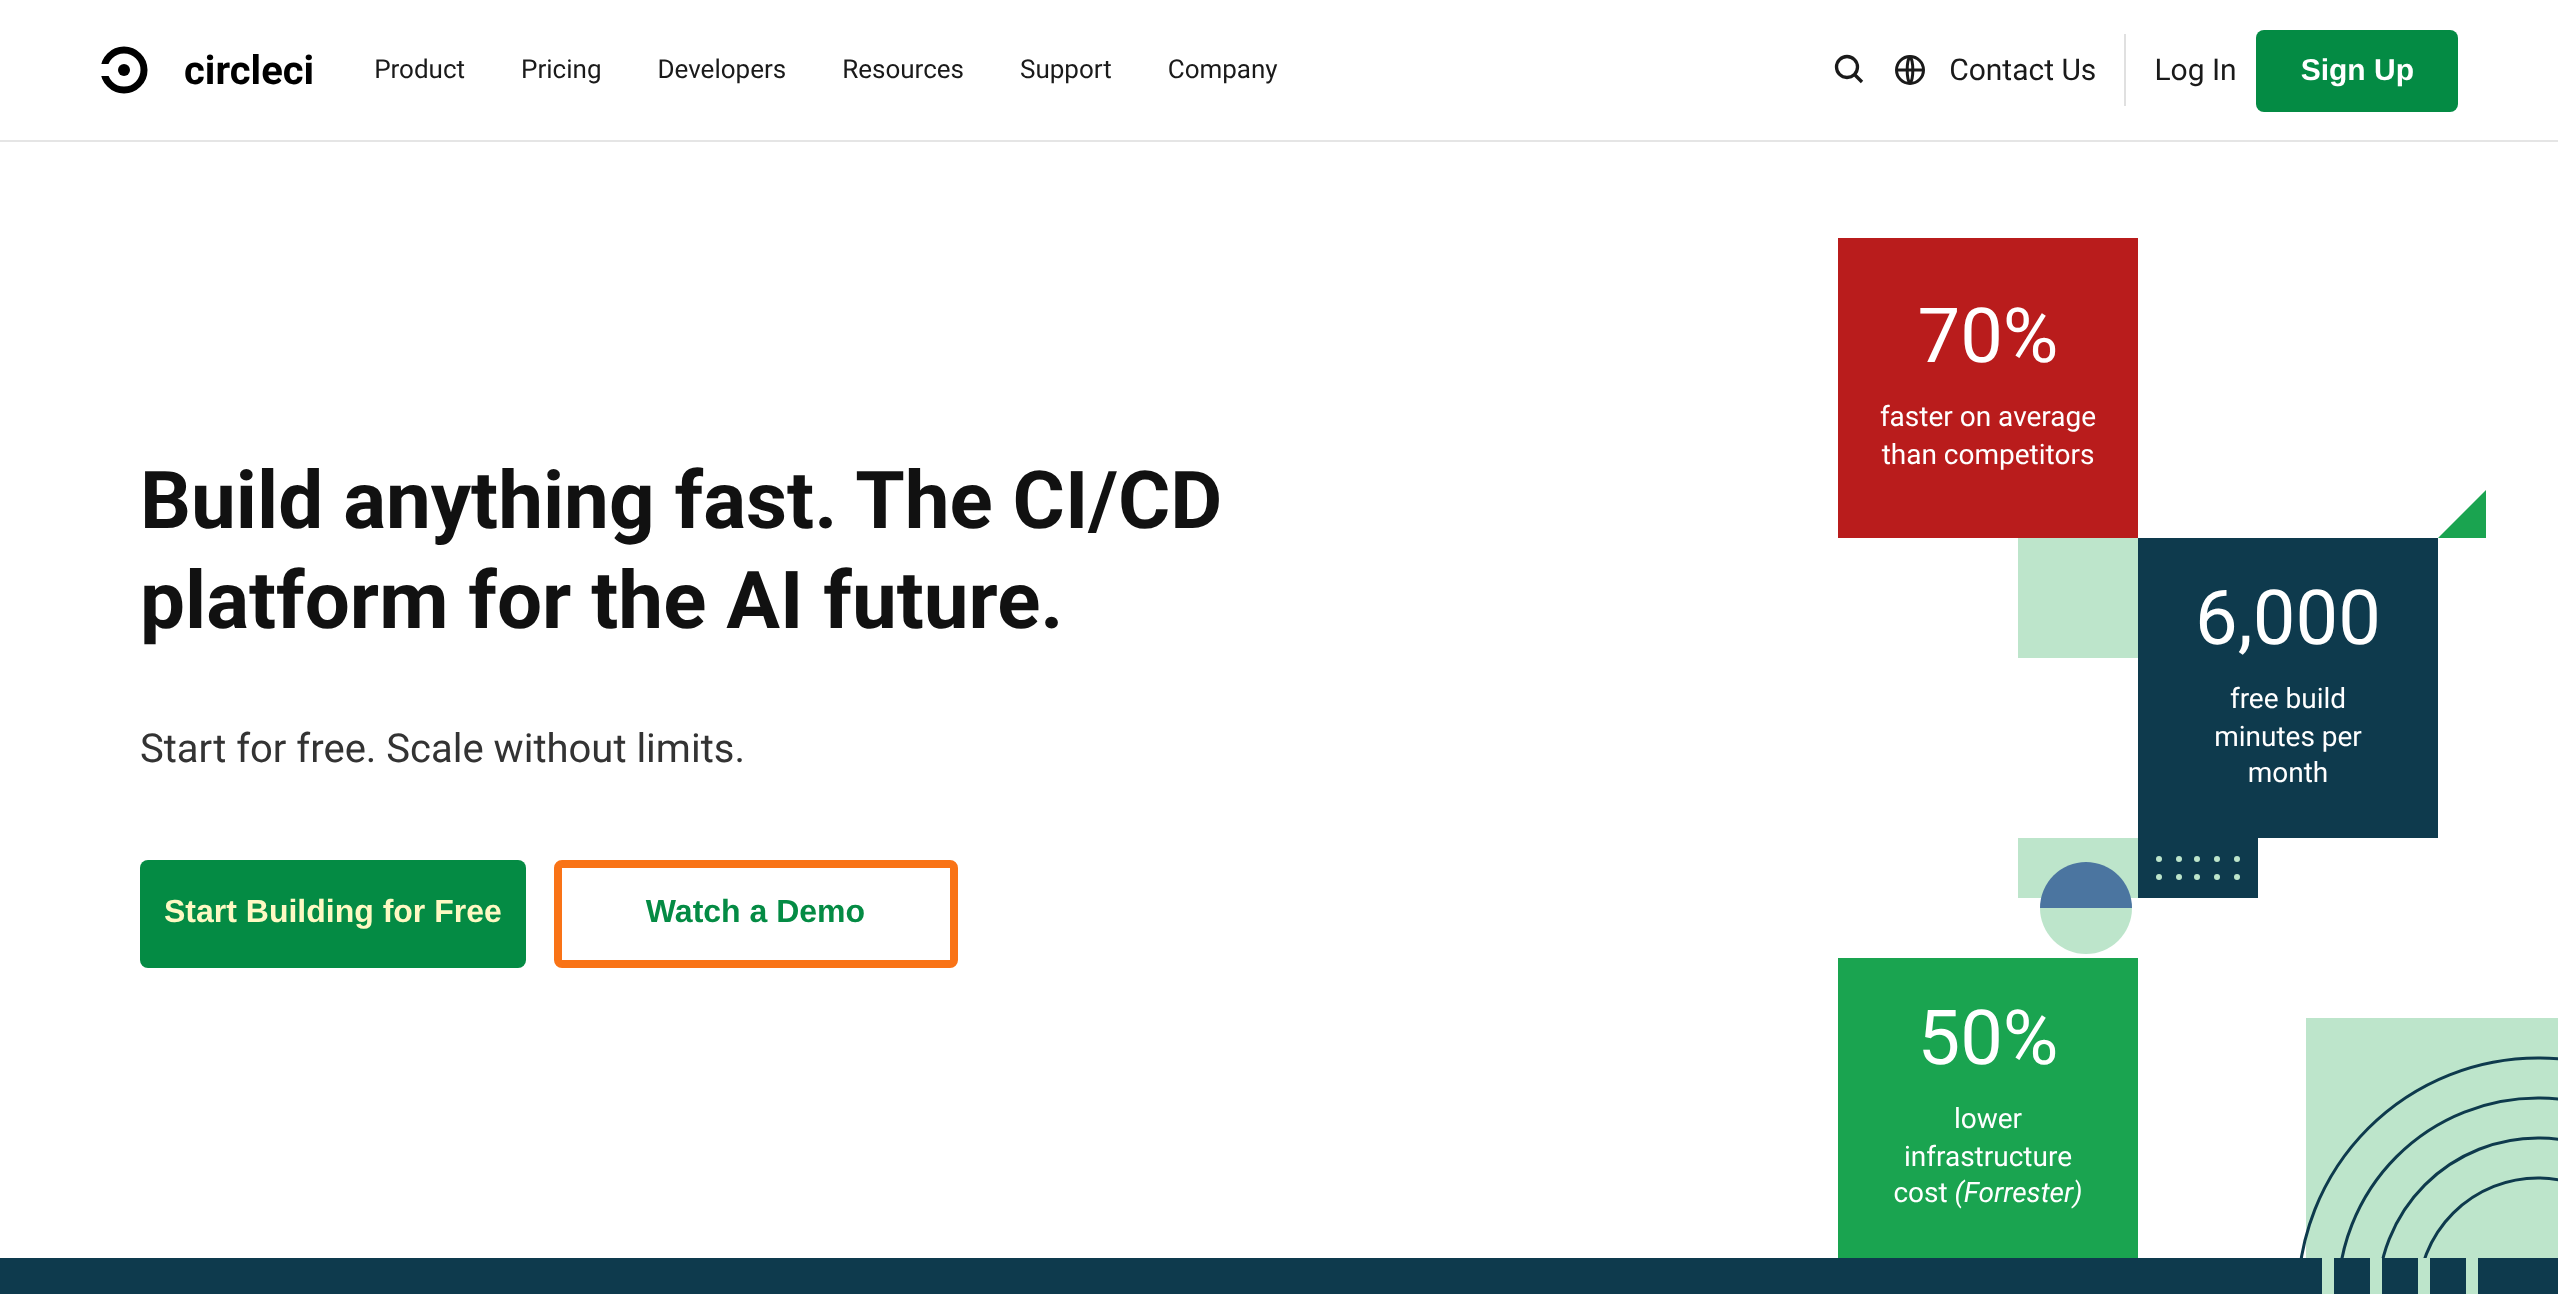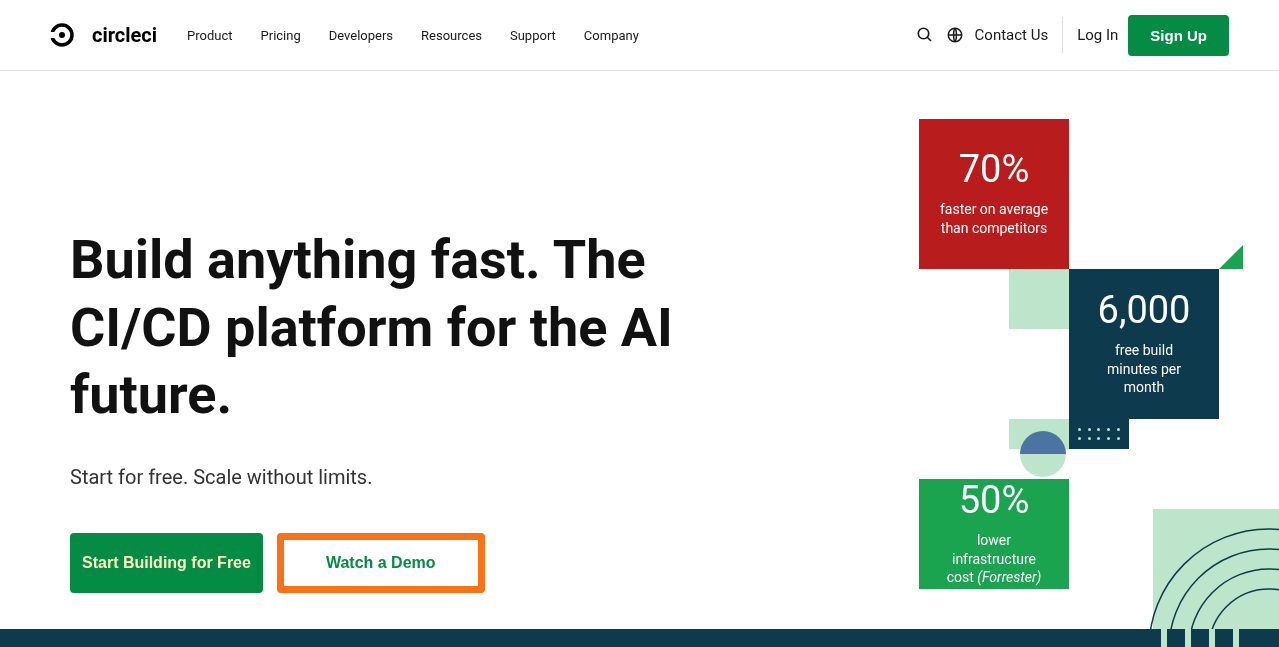--- a/index.html
+++ b/index.html
@@ -14,36 +14,36 @@
 .nav-item { font-size: 13px; color: #1a1a1a; cursor: pointer; }
 .header-right { display: flex; align-items: center; gap: 10px; }
 .icon-btn { width: 20px; height: 20px; cursor: pointer; display: flex; align-items: center; justify-content: center; }
 .divider { width: 1px; height: 36px; background: #e0e0e0; margin: 0 4px; }
 .link { font-size: 15px; color: #1a1a1a; cursor: pointer; }
 .signup-btn { background: #048B44; color: #fff; padding: 12px 22px; border-radius: 4px; font-weight: 700; font-size: 15px; cursor: pointer; border: none; }
 
 
 .hero { display: flex; padding: 0 0 0 70px; position: relative; height: 558px; }
 .hero-left { flex: 1; padding-top: 155px; max-width: 700px; }
-.hero-title { font-size: 54px; font-weight: 700; line-height: 1.25; color: #111; margin-bottom: 36px; }
+.hero-title { font-size: 40px; font-weight: 700; line-height: 1.25; color: #111; margin-bottom: 36px; }
 .hero-sub { font-size: 20px; color: #333; margin-bottom: 44px; }
 .hero-ctas { display: flex; gap: 14px; }
 .btn-primary { background: #048B44; color: #fef9c3; padding: 14px 12px; border-radius: 4px; font-weight: 700; font-size: 16px; border: none; cursor: pointer; }
-.btn-secondary { background: #fff; color: #048B44; padding: 14px 42px; border-radius: 4px; font-weight: 700; font-size: 16px; border: 7px solid #f97316; cursor: pointer; }
+.btn-secondary { background: #fff; color: #048B44; padding: 14px 42px; border-radius: 4px; font-weight: 700; font-size: 16px; border: 4px solid #f97316; cursor: pointer; }
 
 
 .stats { position: absolute; right: 0; top: 48px; width: 360px; height: 520px; }
 .stat-box { position: absolute; display: flex; flex-direction: column; align-items: center; justify-content: center; text-align: center; color: #fff; padding: 20px; }
 .stat-value { font-size: 38px; font-weight: 400; line-height: 1; margin-bottom: 12px; }
 .stat-label { font-size: 14px; line-height: 1.35; }
 .stat-label em { font-style: italic; text-align: center; }
 
 .box1 { left: 0; top: 0; width: 150px; height: 150px; background: #b91c1c; }
 .box2 { left: 150px; top: 150px; width: 150px; height: 150px; background: #0E3A4D; }
-.box3 { left: 0; top: 360px; width: 150px; height: 110px; background: #1AA450; }
+.box3 { left: 0; top: 360px; width: 150px; height: 150px; background: #1AA450; }
 
 
 .deco-sq1 { position: absolute; left: 90px; top: 150px; width: 60px; height: 60px; background: #BDE5CB; }
 .deco-tri { position: absolute; left: 300px; top: 126px; width: 0; height: 0; border-left: 24px solid transparent; border-bottom: 24px solid #1AA450; }
 .deco-sq2 { position: absolute; left: 90px; top: 300px; width: 60px; height: 30px; background: #BDE5CB; }
 .deco-circle { position: absolute; left: 101px; top: 312px; width: 46px; height: 46px; border-radius: 50%; background: linear-gradient(to bottom, #4B75A0 50%, #BDE5CB 50%); }
 .deco-dots { position: absolute; left: 150px; top: 300px; width: 60px; height: 30px; background: #0E3A4D; display: grid; grid-template-columns: repeat(5,1fr); grid-template-rows: repeat(2,1fr); place-items: center; padding: 6px; }
 .deco-dots span { width: 3px; height: 3px; background: #BDE5CB; border-radius: 50%; }
 .deco-rect-lg { position: absolute; left: 234px; top: 390px; width: 140px; height: 140px; background: #BDE5CB; }
 .deco-arcs { position: absolute; left: 150px; top: 400px; width: 210px; height: 130px; overflow: hidden; pointer-events: none; }

